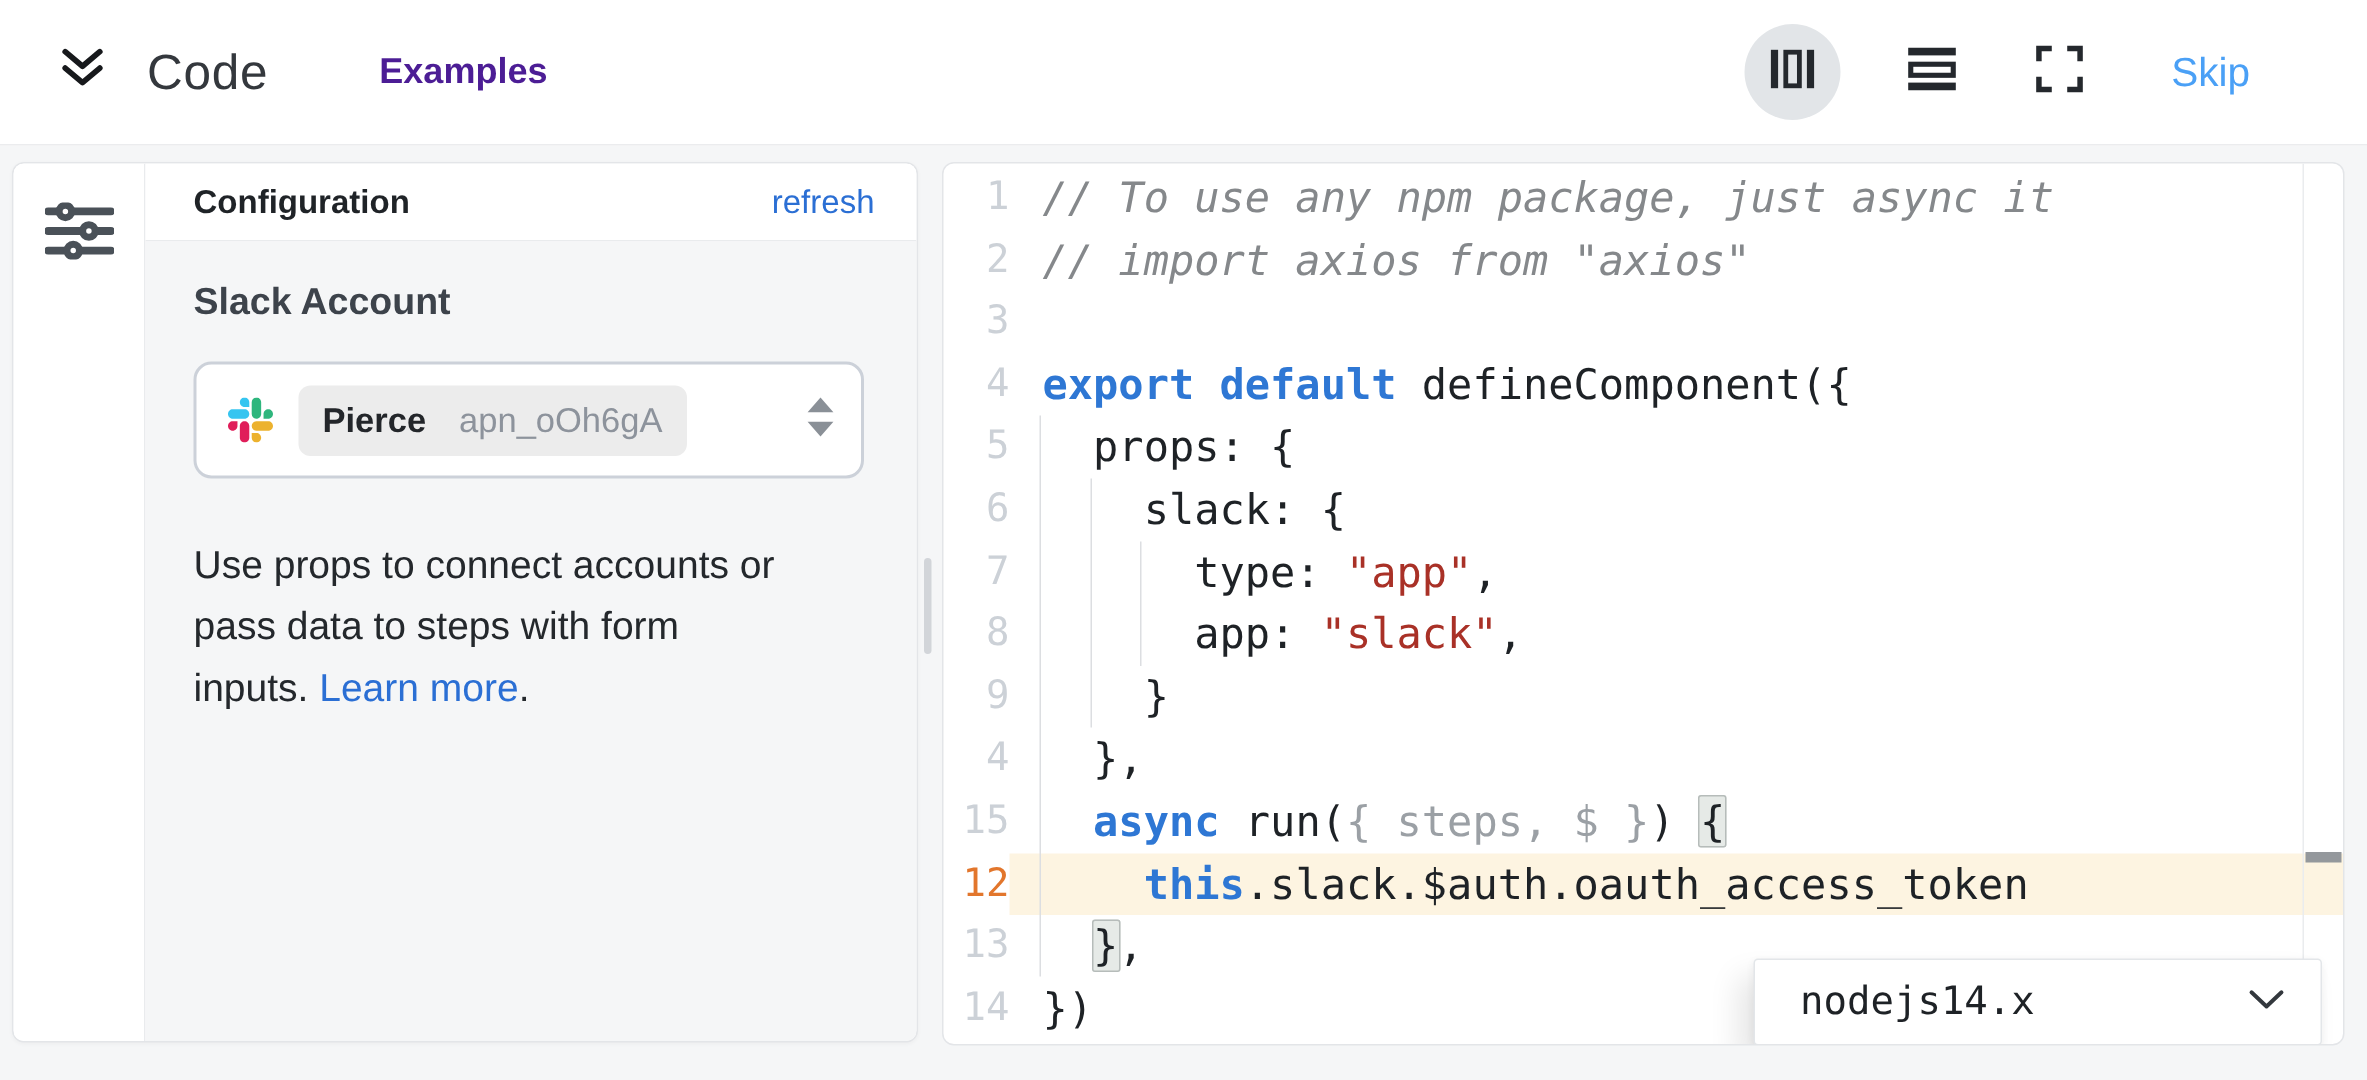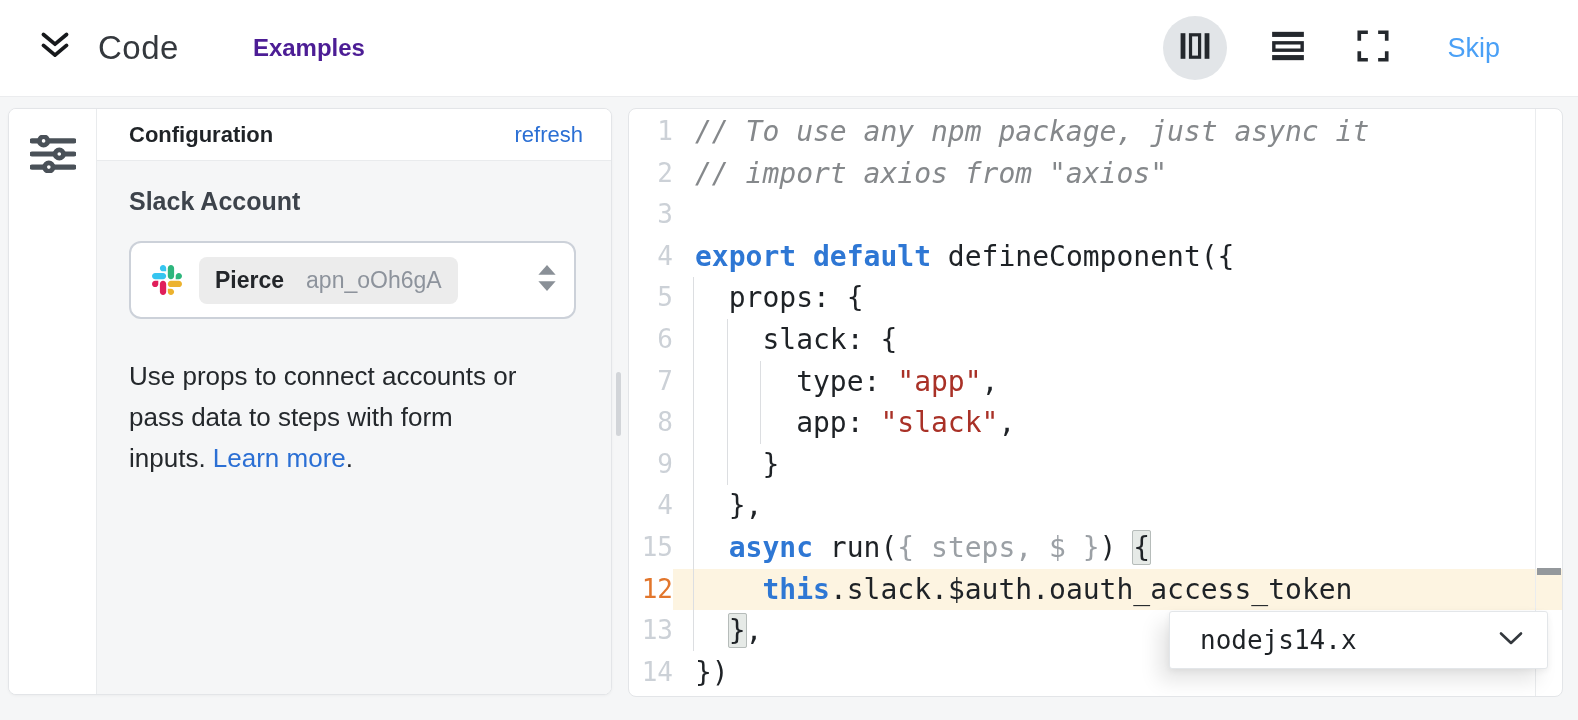--- a/index.html
+++ b/index.html
@@ -92,21 +92,21 @@
   .tk-g { color:#9ba0a5; }
   .tk-b { background:#e6eae7; border:1px solid #b6bcba; border-radius:2px; margin:0 -1px; }
   .indent-guide { position:absolute; width:1px; background:#dcdee1; z-index:2; pointer-events:none; }
   .guide-0 { left:64px;  top:168px; height:374px; }
   .guide-1 { left:98px;  top:210px; height:166px; }
   .guide-2 { left:131px; top:252px; height:83px; }
   .ruler-sep { position:absolute; right:26px; top:0; bottom:0; width:1px; background:#eaecee; z-index:3; }
   .ruler-thumb { position:absolute; right:1px; top:459px; width:24px; height:7px; background:#94989c; z-index:4; }
 
   .runtime-select {
-    position:absolute; left:540px; top:502px; width:379px; height:58px;
+    position:absolute; left:540px; top:530px; width:379px; height:58px;
     background:#ffffff; border:1px solid #e3e6e9; border-radius:3px;
     box-shadow:-10px 12px 20px rgba(0,0,0,0.10), 0 2px 6px rgba(0,0,0,0.06);
     display:flex; align-items:center; padding:0 24px 0 30px;
     z-index:5; cursor:pointer;
   }
   .runtime-label { font-size:26px; color:#1e2226; flex:1; }
 </style>
 </head>
 <body>
 

